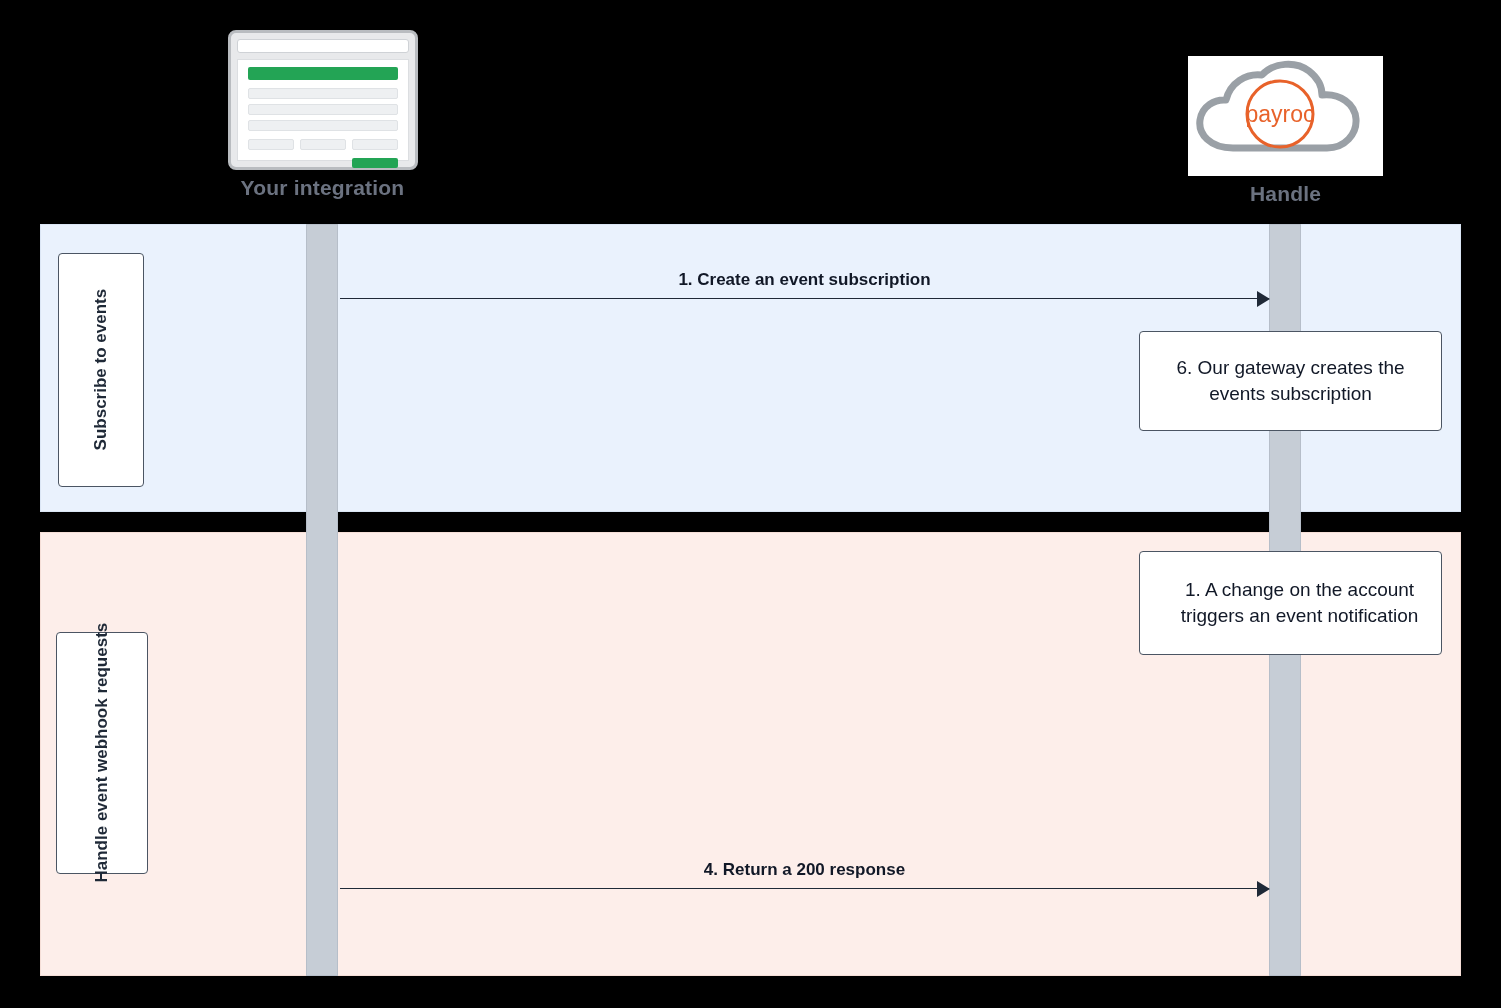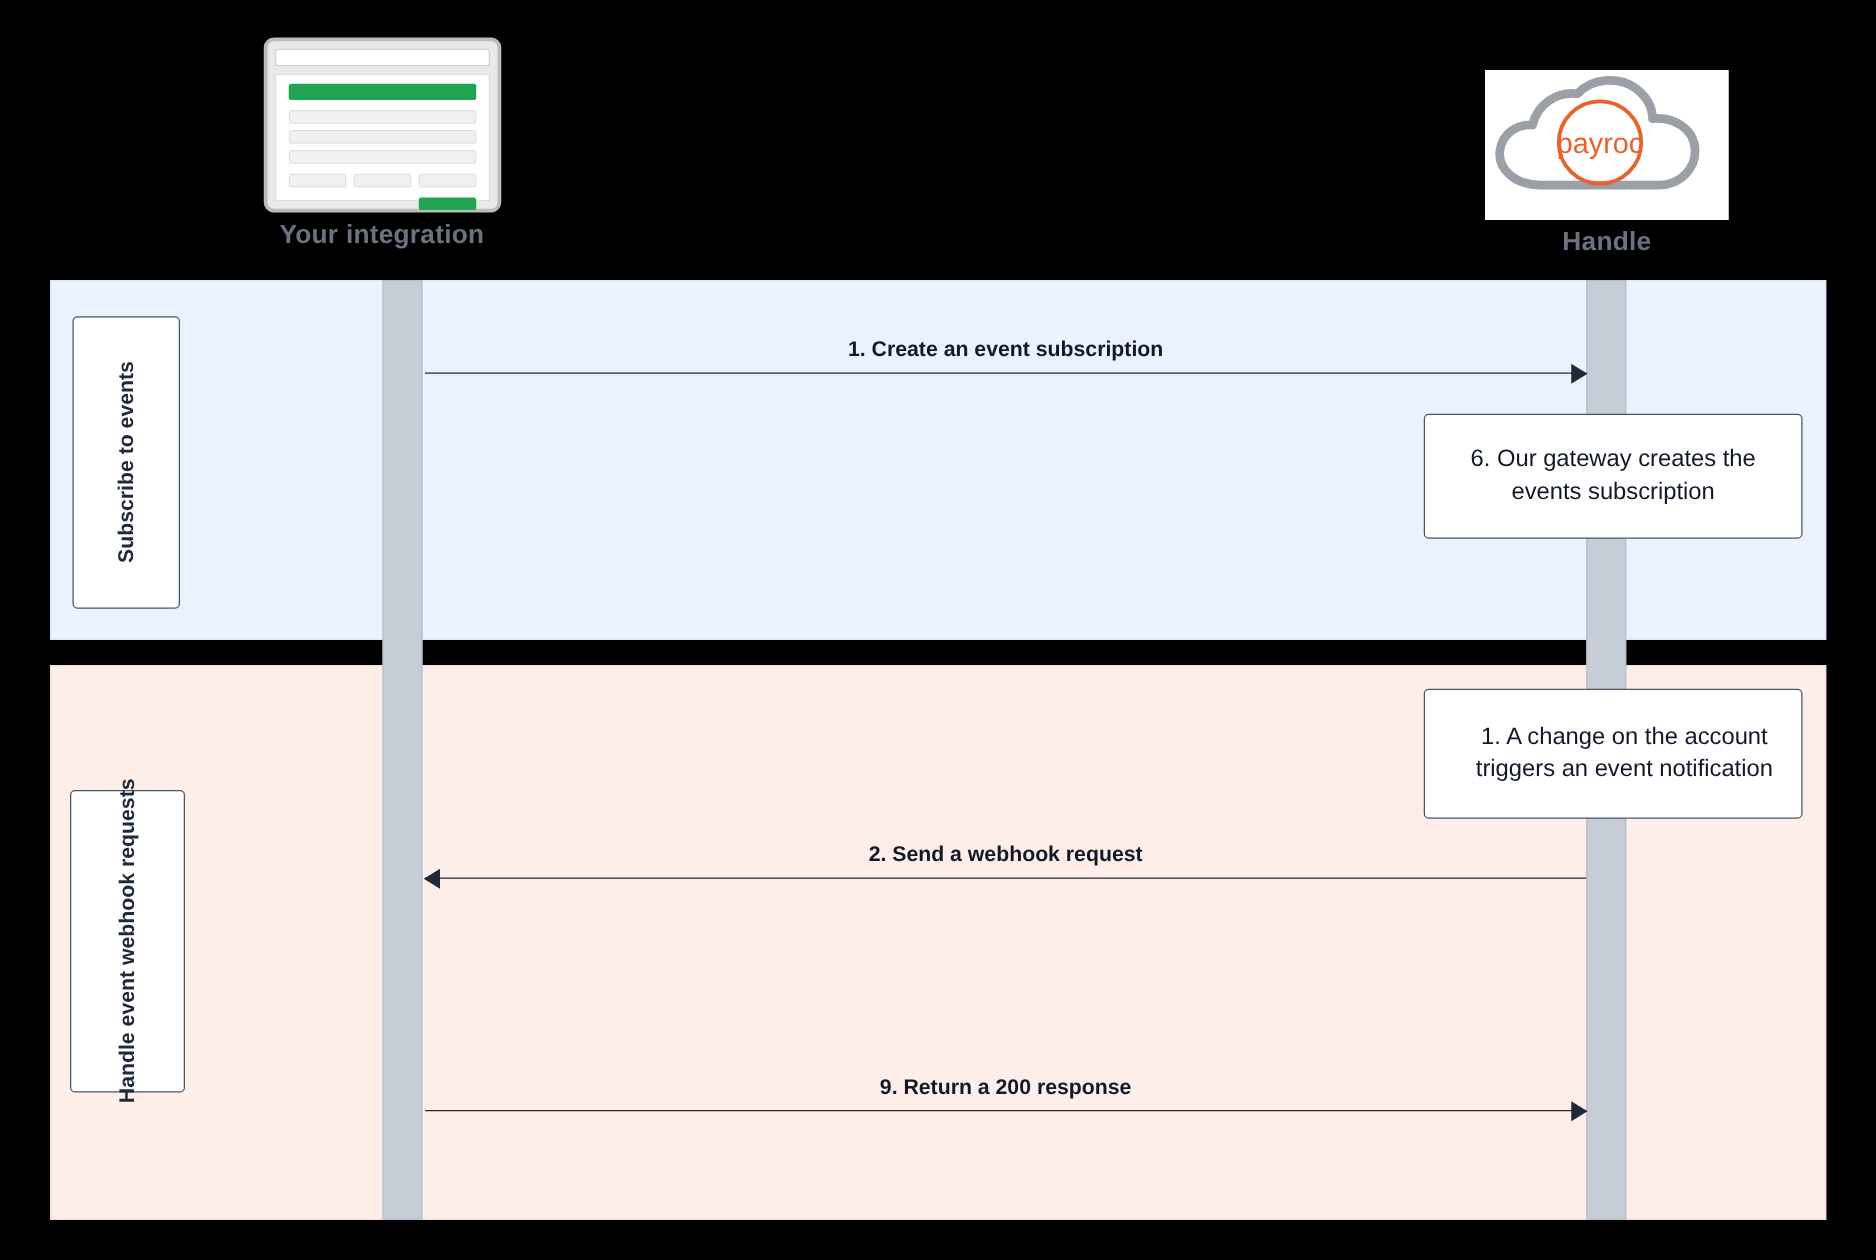--- a/index.html
+++ b/index.html
@@ -200,21 +200,21 @@
     color: #111827;
     line-height: 1.35;
     padding: 8px 14px;
   }
 </style>
 </head>
 <body>
 
 <div id="canvas">
 
-  <div class="actor" style="left:208px; top:30px; width:195px;text-decoration:underline;">
+  <div class="actor" style="left:225px; top:30px; width:195px;text-decoration:underline;">
     <div class="browser-icon">
       <div class="browser-bar"></div>
       <div class="browser-body">
         <div class="green-bar"></div>
         <div class="grey-line"></div>
         <div class="grey-line"></div>
         <div class="grey-line"></div>
         <div class="chip-row">
           <div class="chip"></div>
           <div class="chip"></div>
@@ -261,25 +261,20 @@
 
   <div class="note" style="left:1139px; top:331px; width:303px; height:100px;">
     <span>6. Our gateway creates the events subscription</span>
   </div>
 
   <div class="note" style="left:1139px; top:551px; width:303px; height:104px;padding-left:32px;">
     <span>1. A change on the account triggers an event notification</span>
   </div>
 
 
-  <div class="msg" style="left:340px; top:674px; width:929px;">
-    <div class="msg-label">2. Send a webhook request</div>
-    <div class="msg-line"></div>
-    <div class="arrow-head arrow-left"></div>
-  </div>
 
   <div class="msg" style="left:340px; top:860px; width:929px;">
-    <div class="msg-label">9. Return a 200 response</div>
+    <div class="msg-label">4. Return a 200 response</div>
     <div class="msg-line"></div>
     <div class="arrow-head arrow-right"></div>
   </div>
 
 </div>
 
 </body></html>

